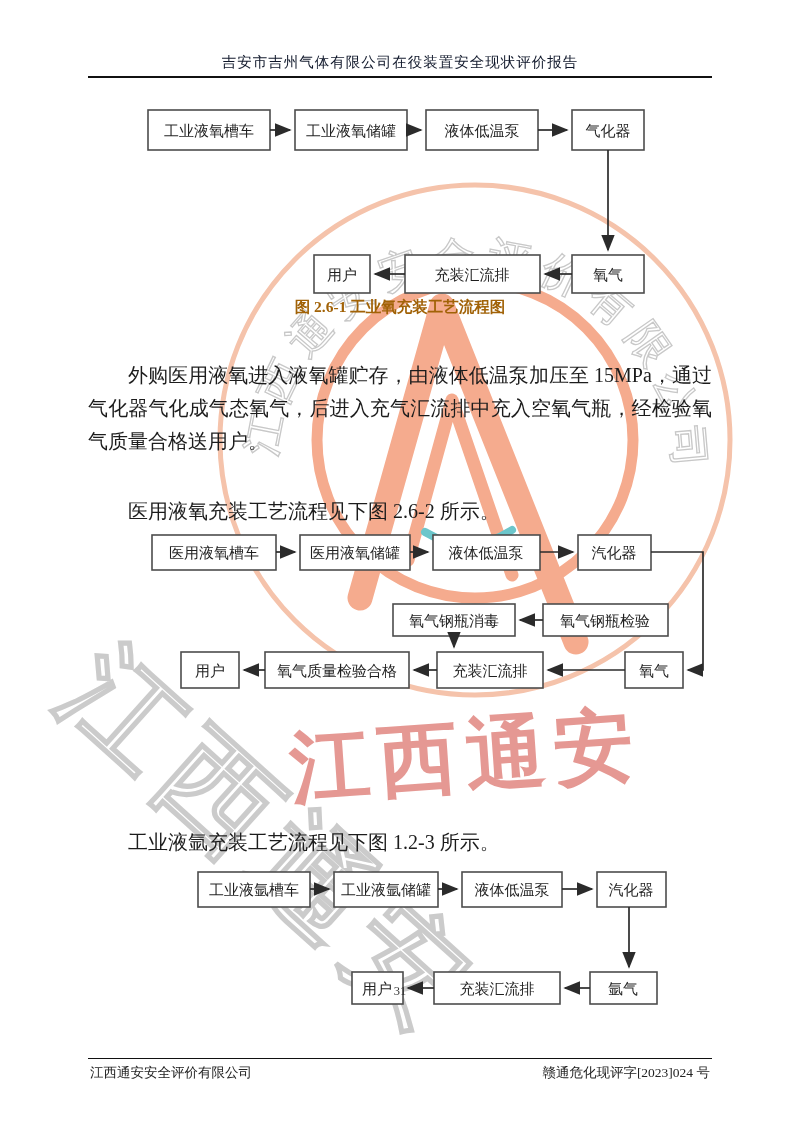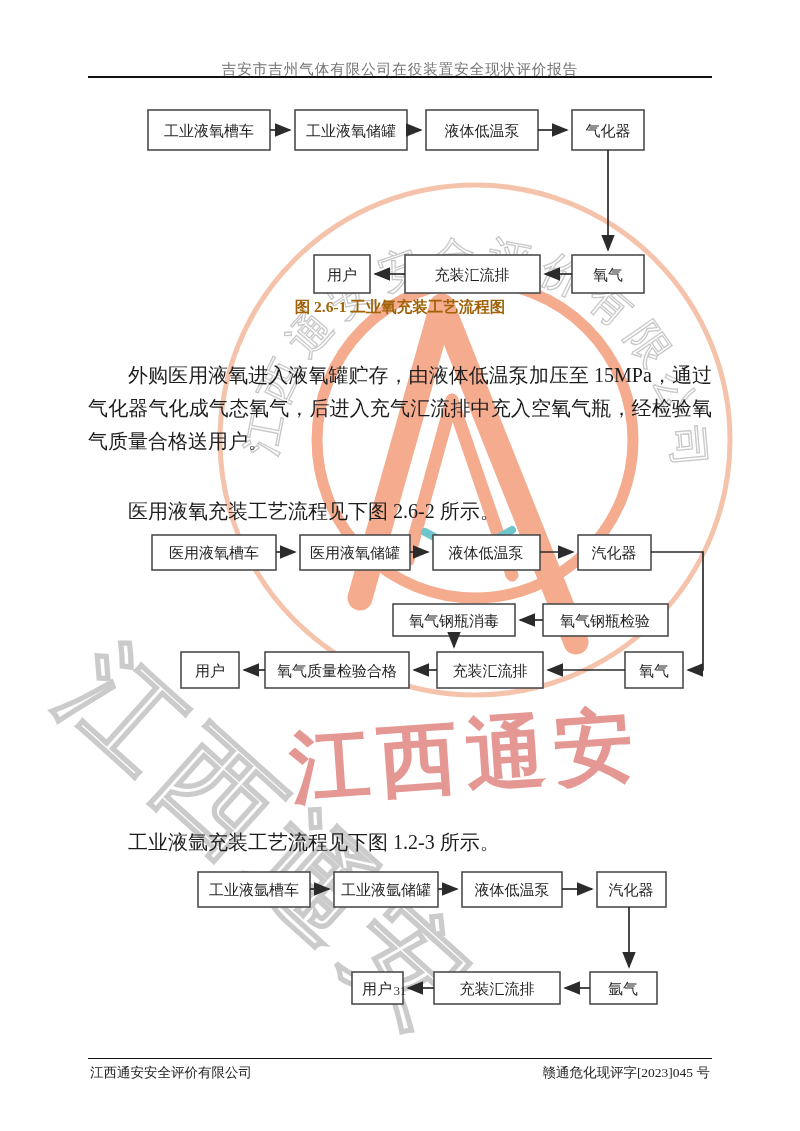--- a/index.html
+++ b/index.html
@@ -3,21 +3,21 @@
 <meta charset="utf-8">
 <style>
   html,body{margin:0;padding:0;background:#e8e8e8;}
   .page{
     position:relative;width:800px;height:1131px;margin:0 auto;
     background:#ffffff;overflow:hidden;
     font-family:"Liberation Serif", serif;color:#1c1c1c;
   }
   .abs{position:absolute;}
   
-  .hdr-title{top:60px;left:0;width:100%;text-align:center;font-size:14.5px;letter-spacing:1px;color:#737373;z-index:2;}
+  .hdr-title{top:53px;left:0;width:100%;text-align:center;font-size:14.5px;letter-spacing:1px;color:#0f172a;z-index:2;}
   .hdr-rule{top:76px;left:88px;width:624px;border-top:2px solid #111;z-index:2;}
   
   .h2{left:88px;width:624px;font-family:"Liberation Sans", sans-serif;font-weight:bold;font-size:17.5px;color:#000;z-index:2;}
   .para{left:88px;width:624px;font-size:20px;line-height:33px;text-align:justify;text-indent:2em;z-index:2;}
   .red{color:#e0251c;}
   .caption{left:88px;width:624px;text-align:center;font-weight:bold;font-size:15.5px;color:#a16207;z-index:2;}
   
   .fc{z-index:2;}
   .fc text{font-family:"Liberation Serif", serif;font-size:15px;fill:#1f1f1f;}
   
@@ -171,15 +171,15 @@
       <text x="541" y="35">汽化器</text>
       <text x="287" y="134">用户</text>
       <text x="407" y="134">充装汇流排</text>
       <text x="533" y="134">氩气</text>
     </g>
   </svg>
 
   <div class="abs pageno">31</div>
   <div class="abs ftr-rule"></div>
   <div class="abs ftr-left">江西通安安全评价有限公司</div>
-  <div class="abs ftr-right">赣通危化现评字[2023]045 号</div>
+  <div class="abs ftr-right">赣通危化现评字[2023]024 号</div>
 
 </div>
 
 </body></html>

